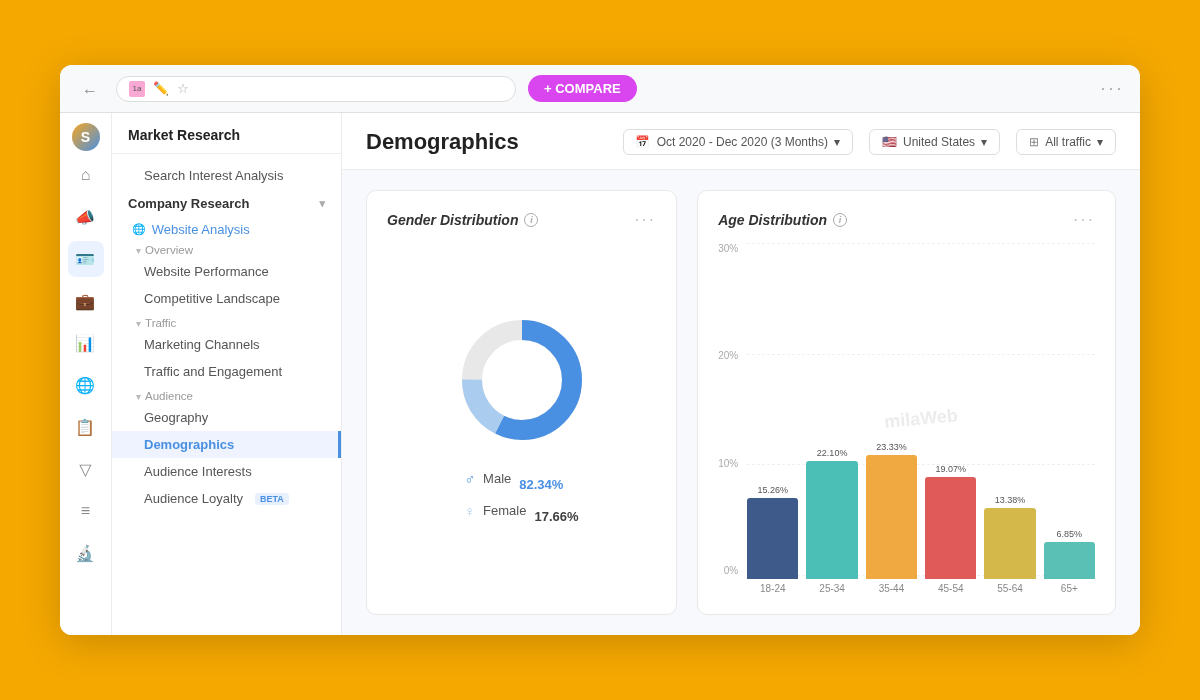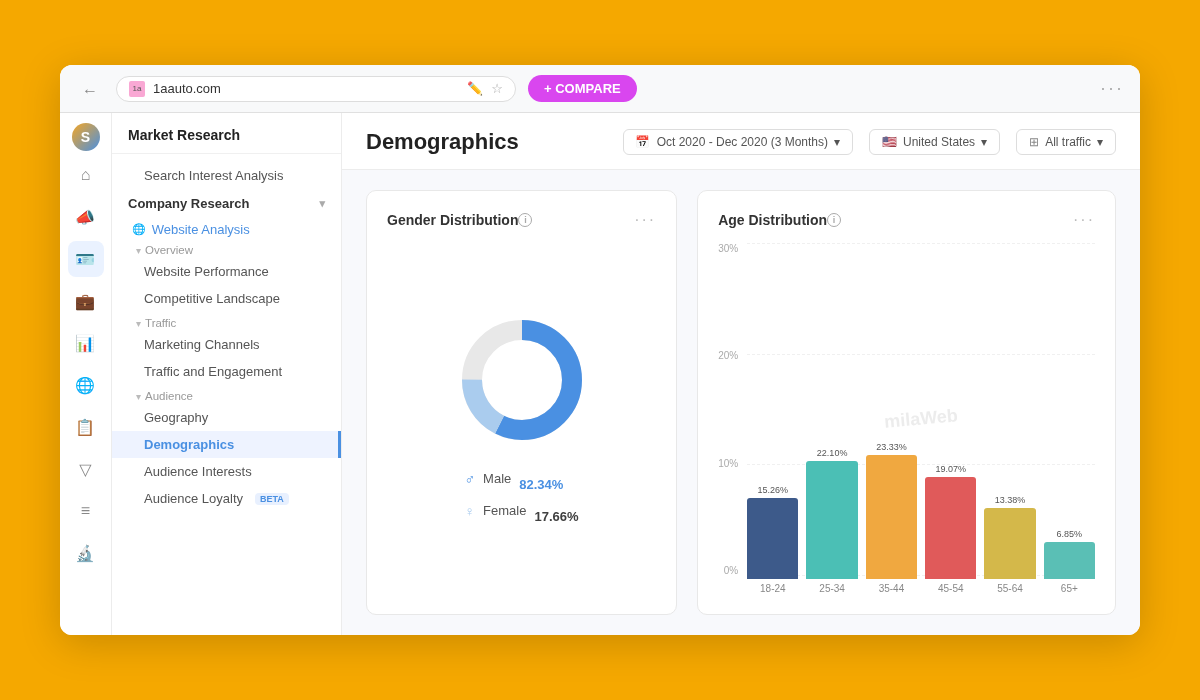--- a/index.html
+++ b/index.html
@@ -245,20 +245,22 @@
       display: flex;
       align-items: center;
       justify-content: space-between;
     }
     .card-title {
       font-size: 14px;
       font-weight: 600;
       color: #333;
       display: flex;
       align-items: center;
+      gap: 6px;
+      font-style: italic;
     }
     .info-icon {
       width: 14px;
       height: 14px;
       border-radius: 50%;
       border: 1.5px solid #aaa;
       display: flex;
       align-items: center;
       justify-content: center;
       font-size: 9px;
@@ -397,21 +399,20 @@
   </style>
 </head>
 <body>
 
 <div class="browser-window">
 
   <div class="browser-bar">
     <button class="nav-back-btn">←</button>
     <div class="url-bar">
       <div class="url-favicon">1a</div>
-      <span class="url-text">1aauto.com</span>
       <span class="url-edit-icon">✏️</span>
       <span class="url-star-icon">☆</span>
     </div>
     <button class="compare-btn">+ COMPARE</button>
     <div class="dots-menu">···</div>
   </div>
 
   <div class="main-area">
 
     <div class="sidebar-wrapper">

